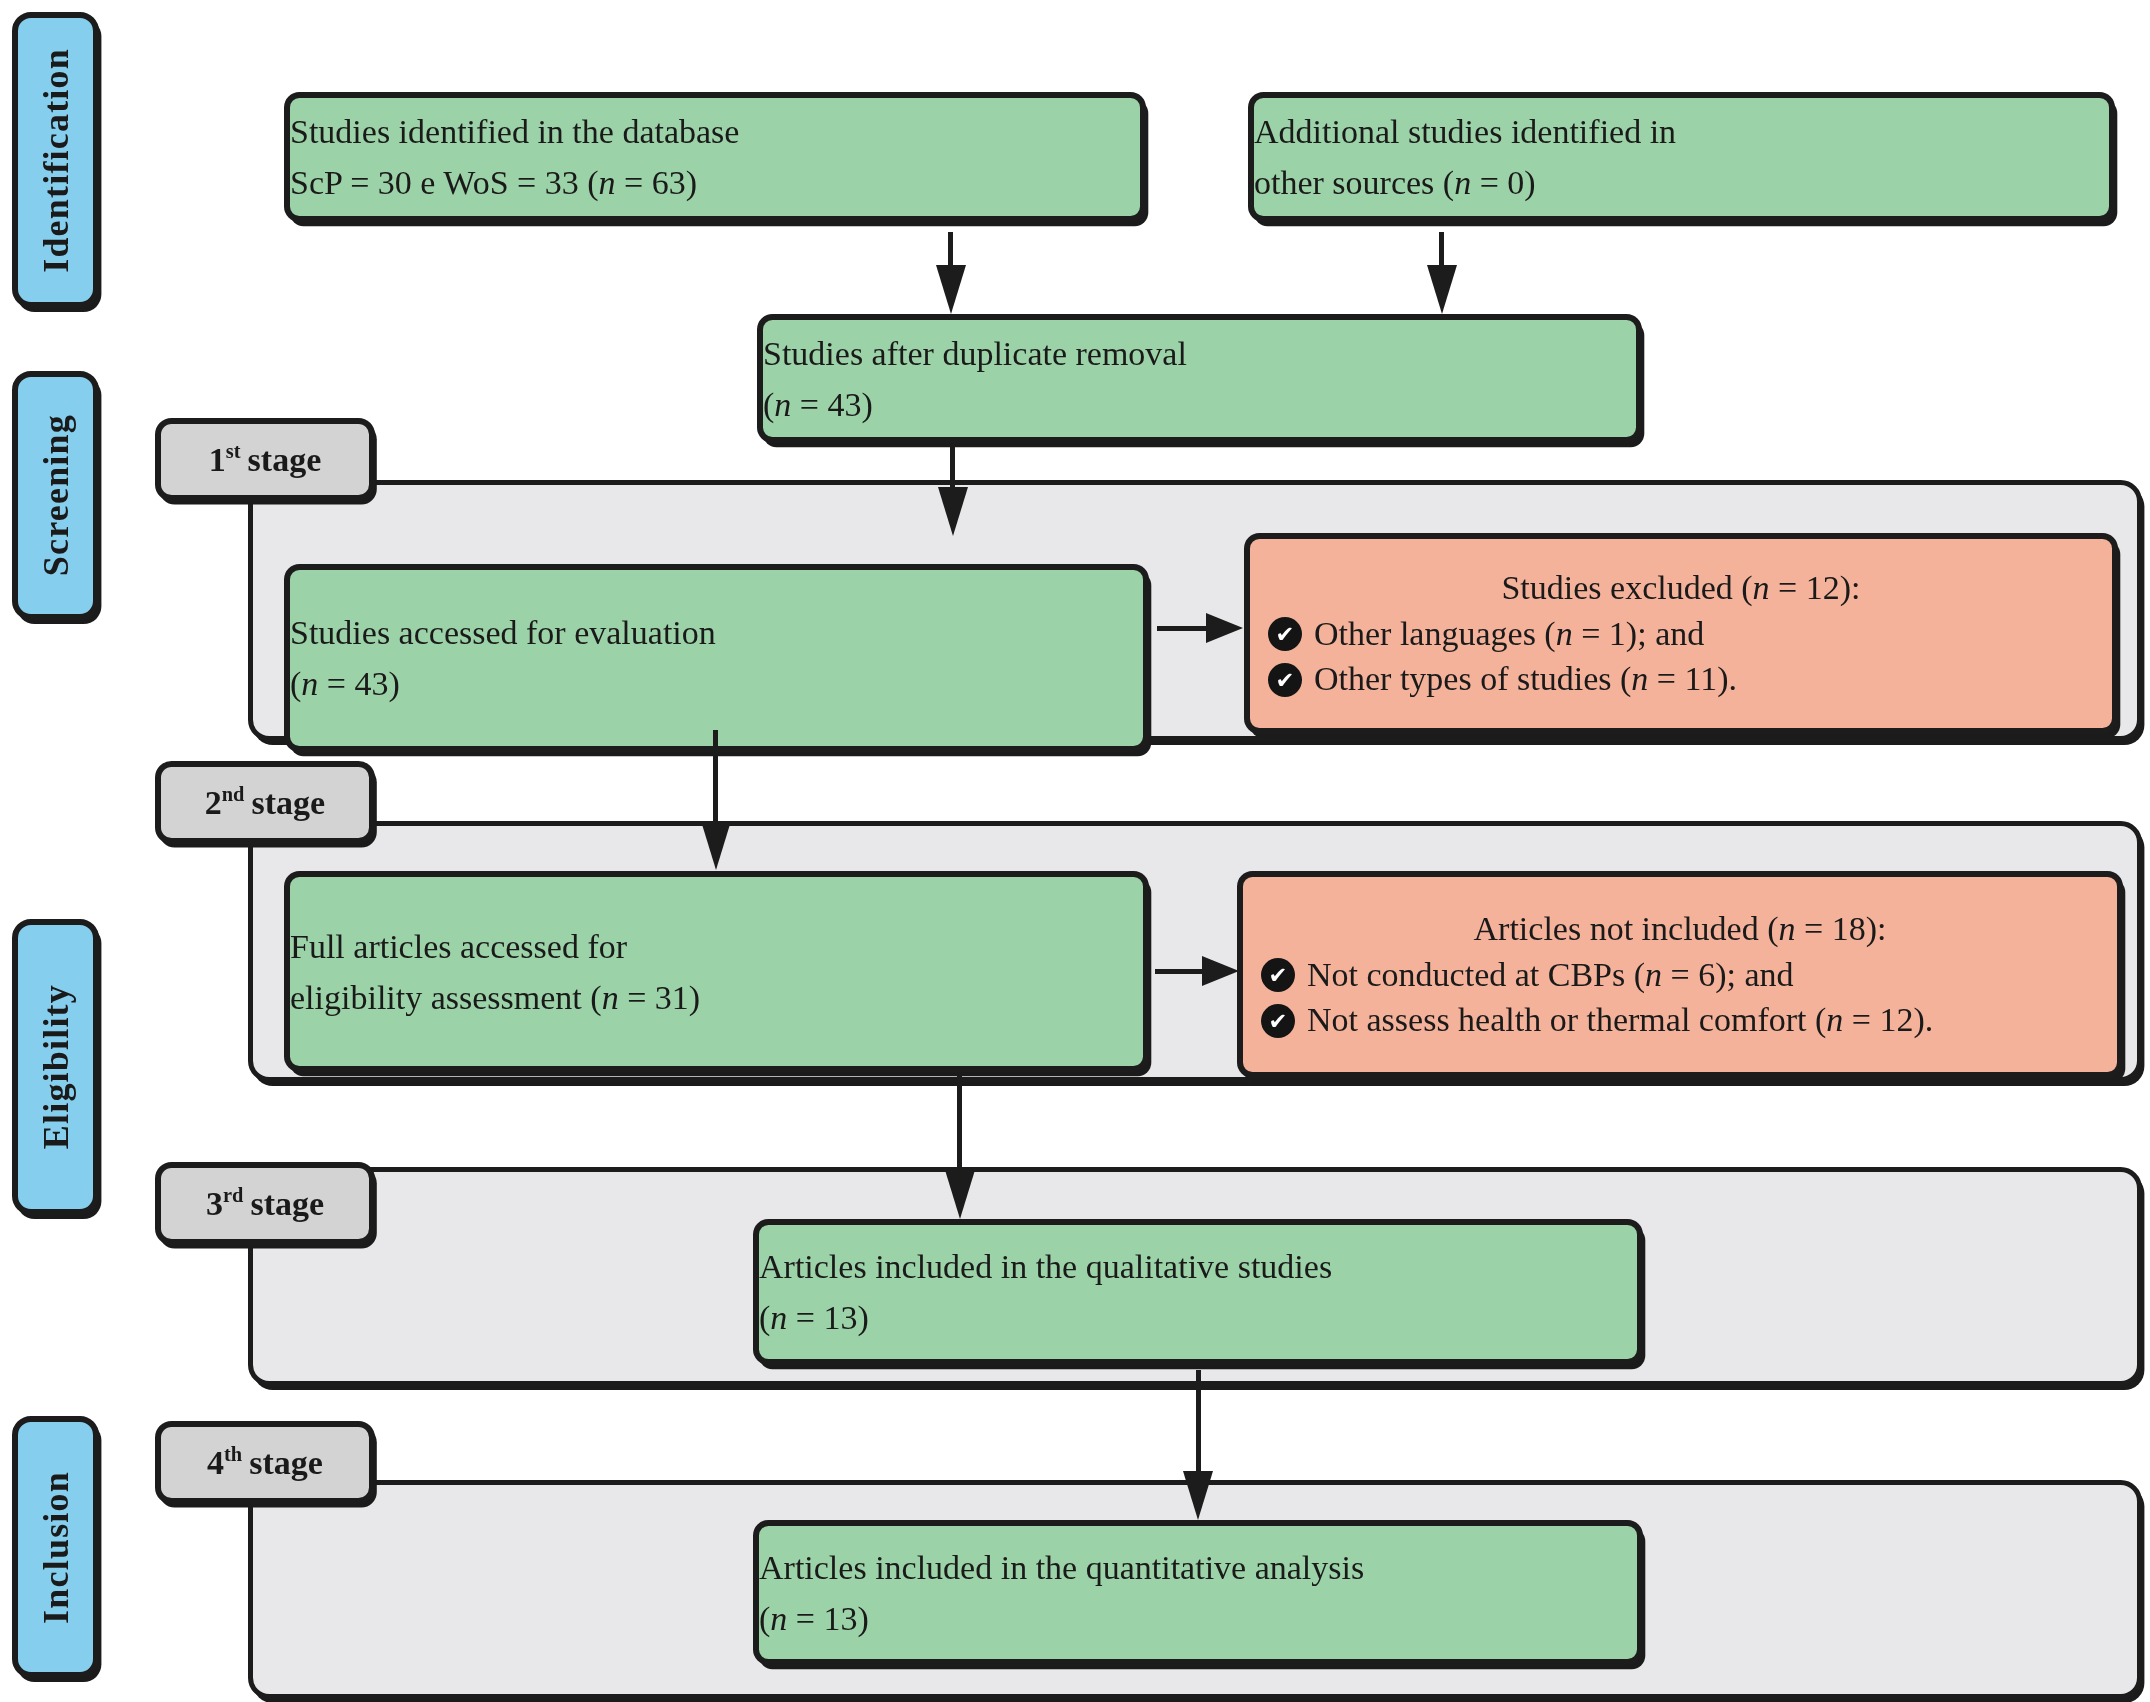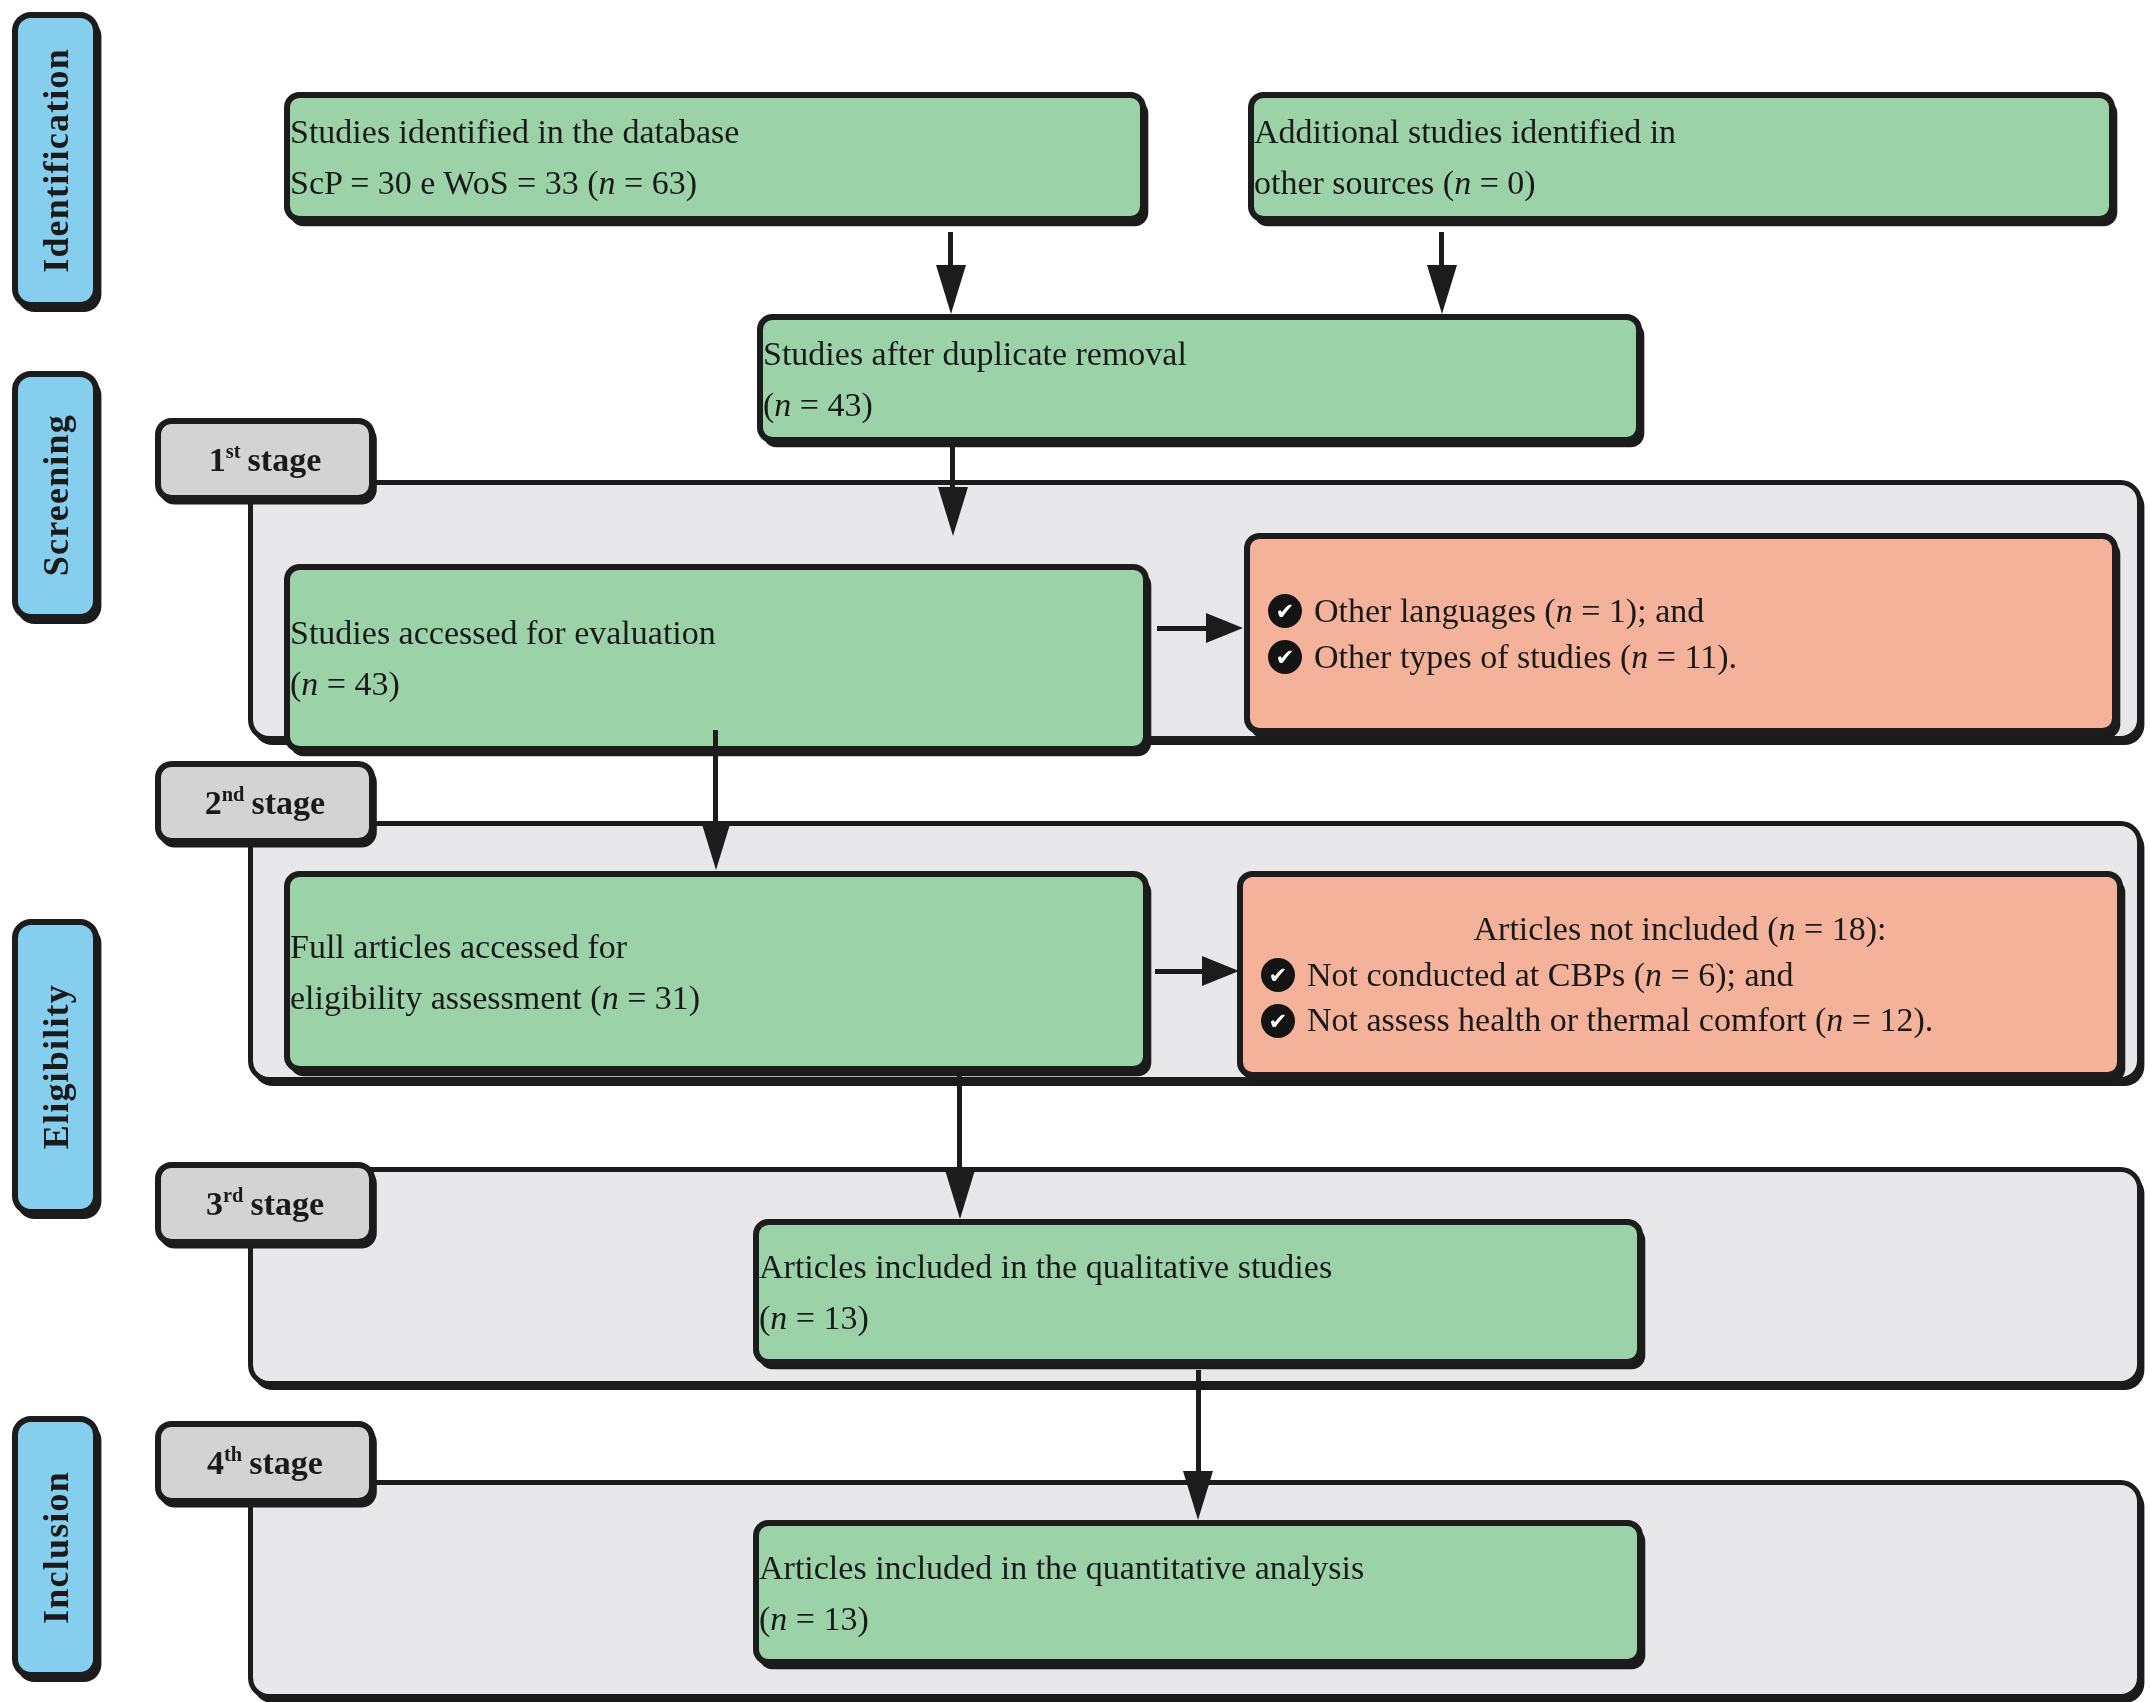--- a/index.html
+++ b/index.html
@@ -120,20 +120,21 @@
     <div>Articles included in the qualitative studies</div>
     <div>(<i>n</i> = 13)</div>
   </div>
 
   <div class="box green" style="left:753px; top:1520px; width:890px; height:145px;">
     <div>Articles included in the quantitative analysis</div>
     <div>(<i>n</i> = 13)</div>
   </div>
 
   <div class="box red excl" style="left:1244px; top:533px; width:874px; height:201px;">
+    <div class="excl-title">Studies excluded (<i>n</i> = 12):</div>
     <div class="excl-row">
       <span class="check">✔</span>
       <span>Other languages (<i>n</i> = 1); and</span>
     </div>
     <div class="excl-row">
       <span class="check">✔</span>
       <span>Other types of studies (<i>n</i> = 11).</span>
     </div>
   </div>
 

